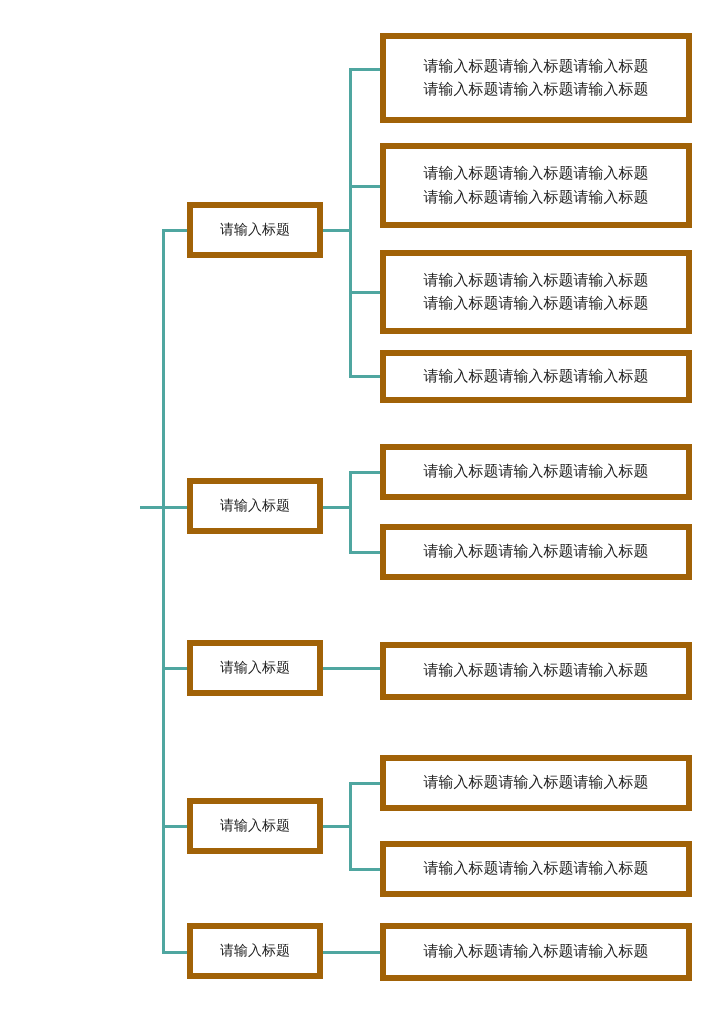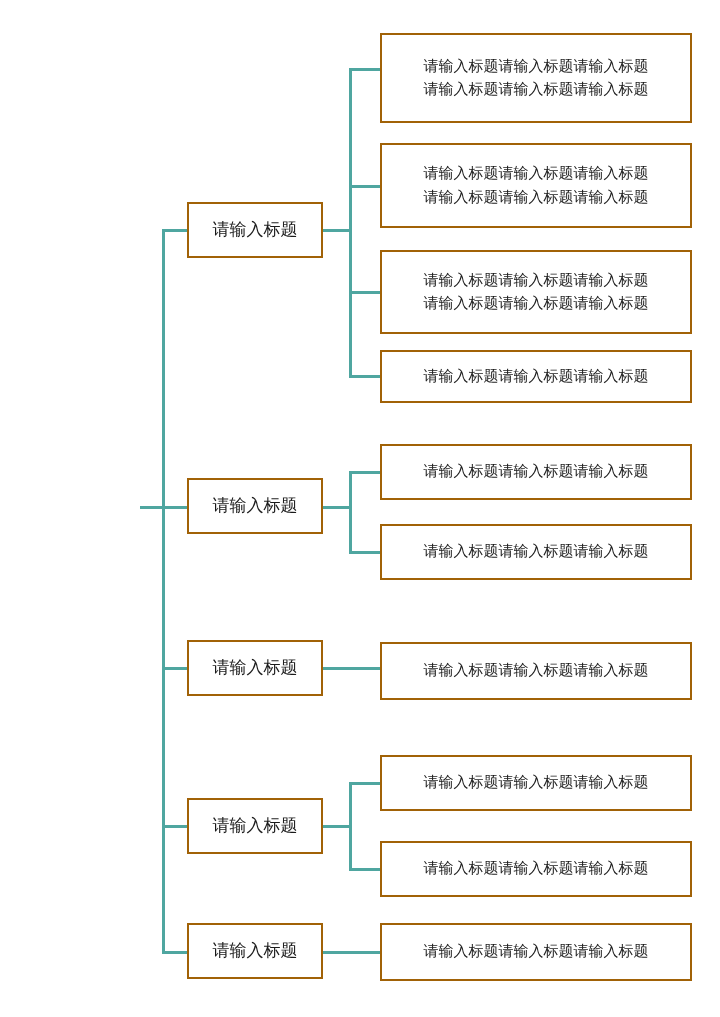--- a/index.html
+++ b/index.html
@@ -13,21 +13,21 @@
   #canvas {
     position: relative;
     width: 720px;
     height: 1017px;
     background: #ffffff;
     overflow: hidden;
   }
   .node {
     position: absolute;
     box-sizing: border-box;
-    border: 2px solid #a16207;
+    border: 6px solid #a16207;
     background: #ffffff;
     display: flex;
     align-items: center;
     justify-content: center;
     text-align: left;
     color: #1a1a1a;
     z-index: 3;
   }
   .node-text {
     display: block;
@@ -43,21 +43,21 @@
     height: 100px;
     font-size: 17px;
   }
   .node.root .node-text {
     line-height: 1.9;
   }
   
   .node.lvl2 {
     left: 187px;
     width: 136px;
-    font-size: 17px;
+    font-size: 14px;
   }
   
   .node.leaf {
     left: 380px;
     width: 312px;
     font-size: 15px;
   }
   .node.leaf .node-text {
     padding: 0 14px;
   }

